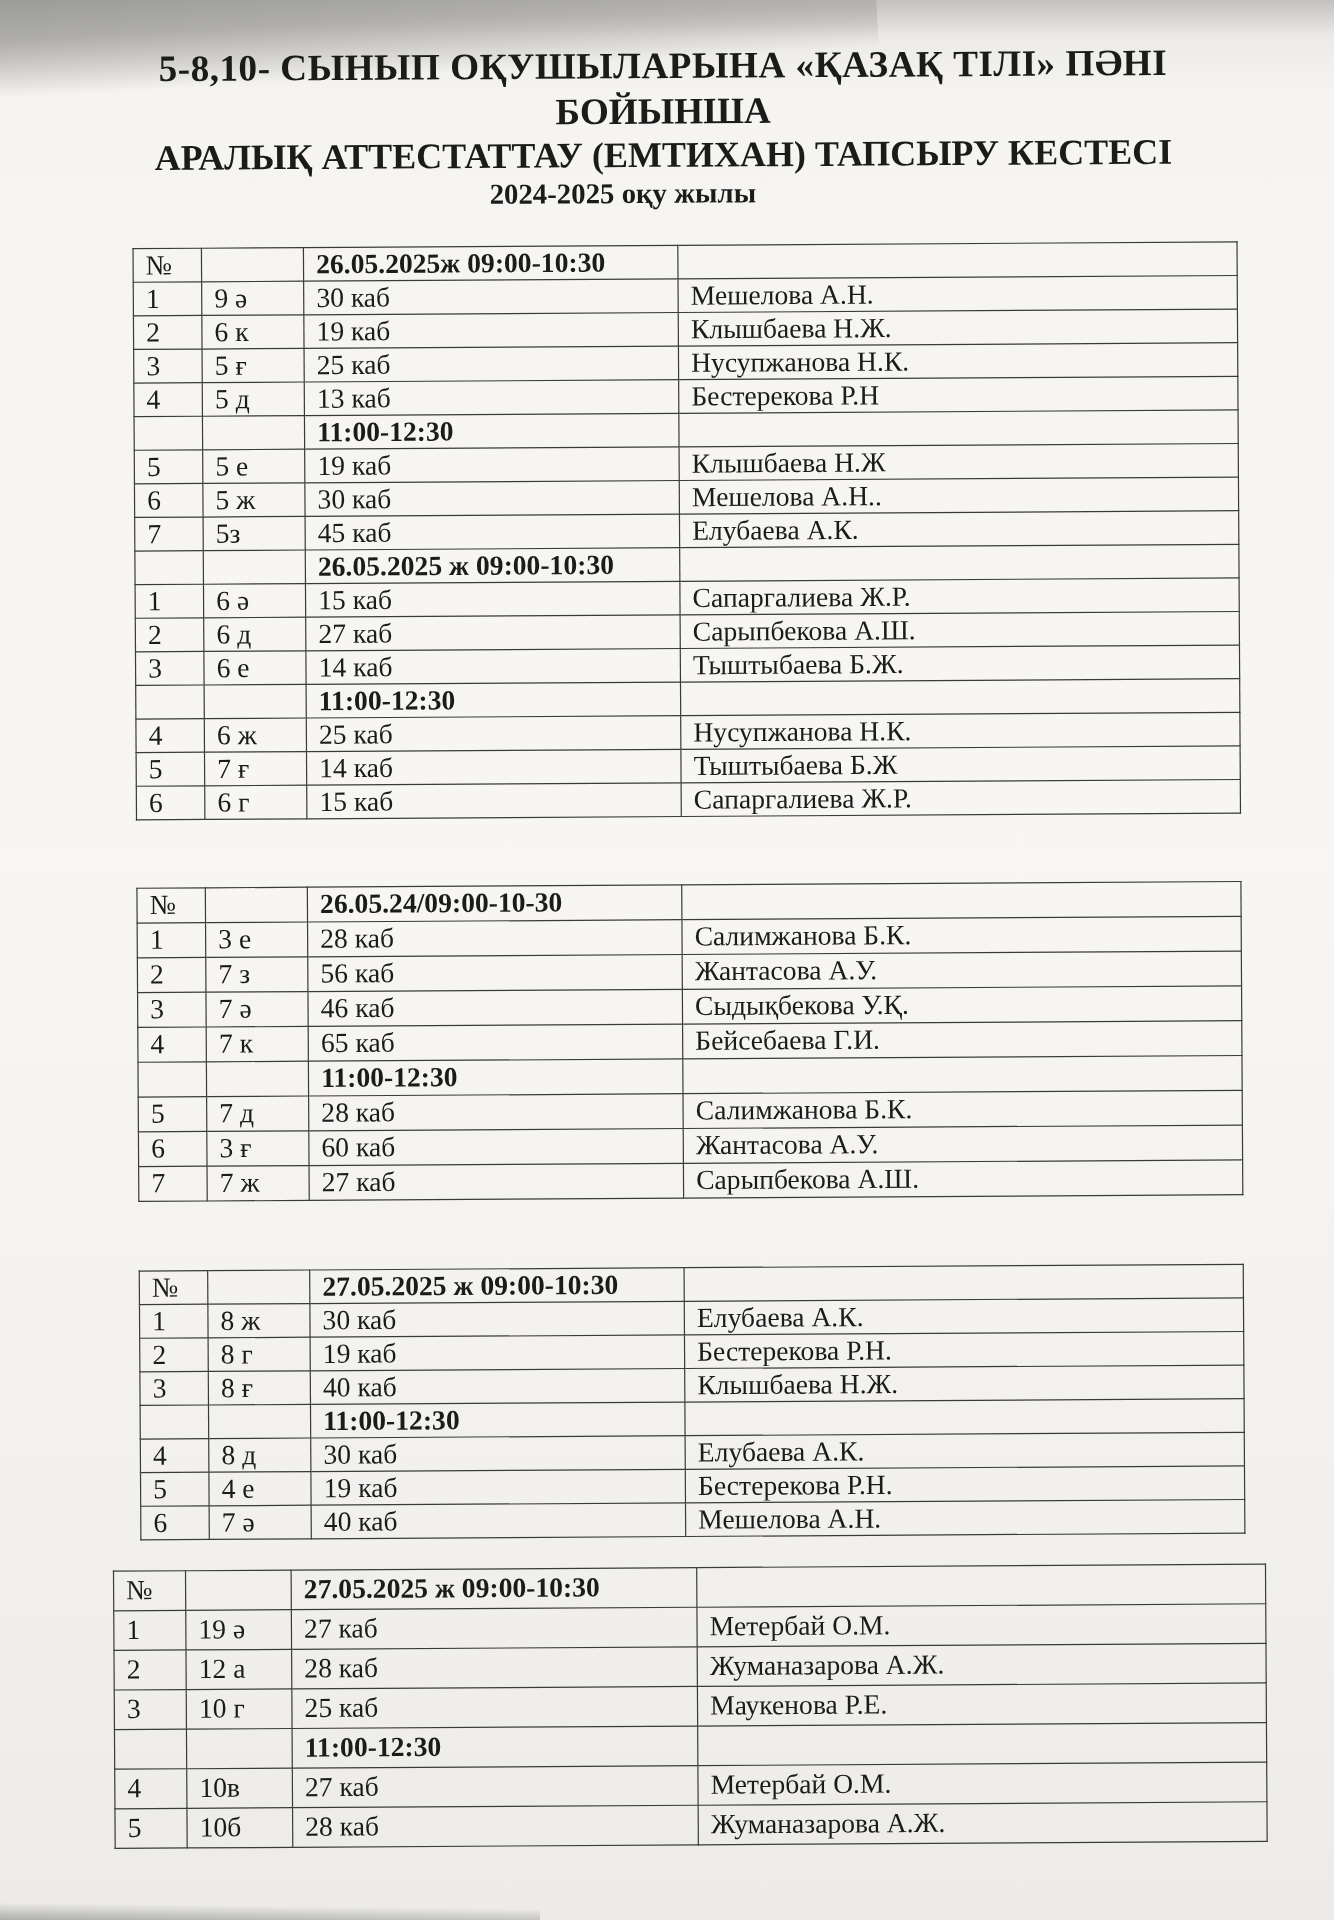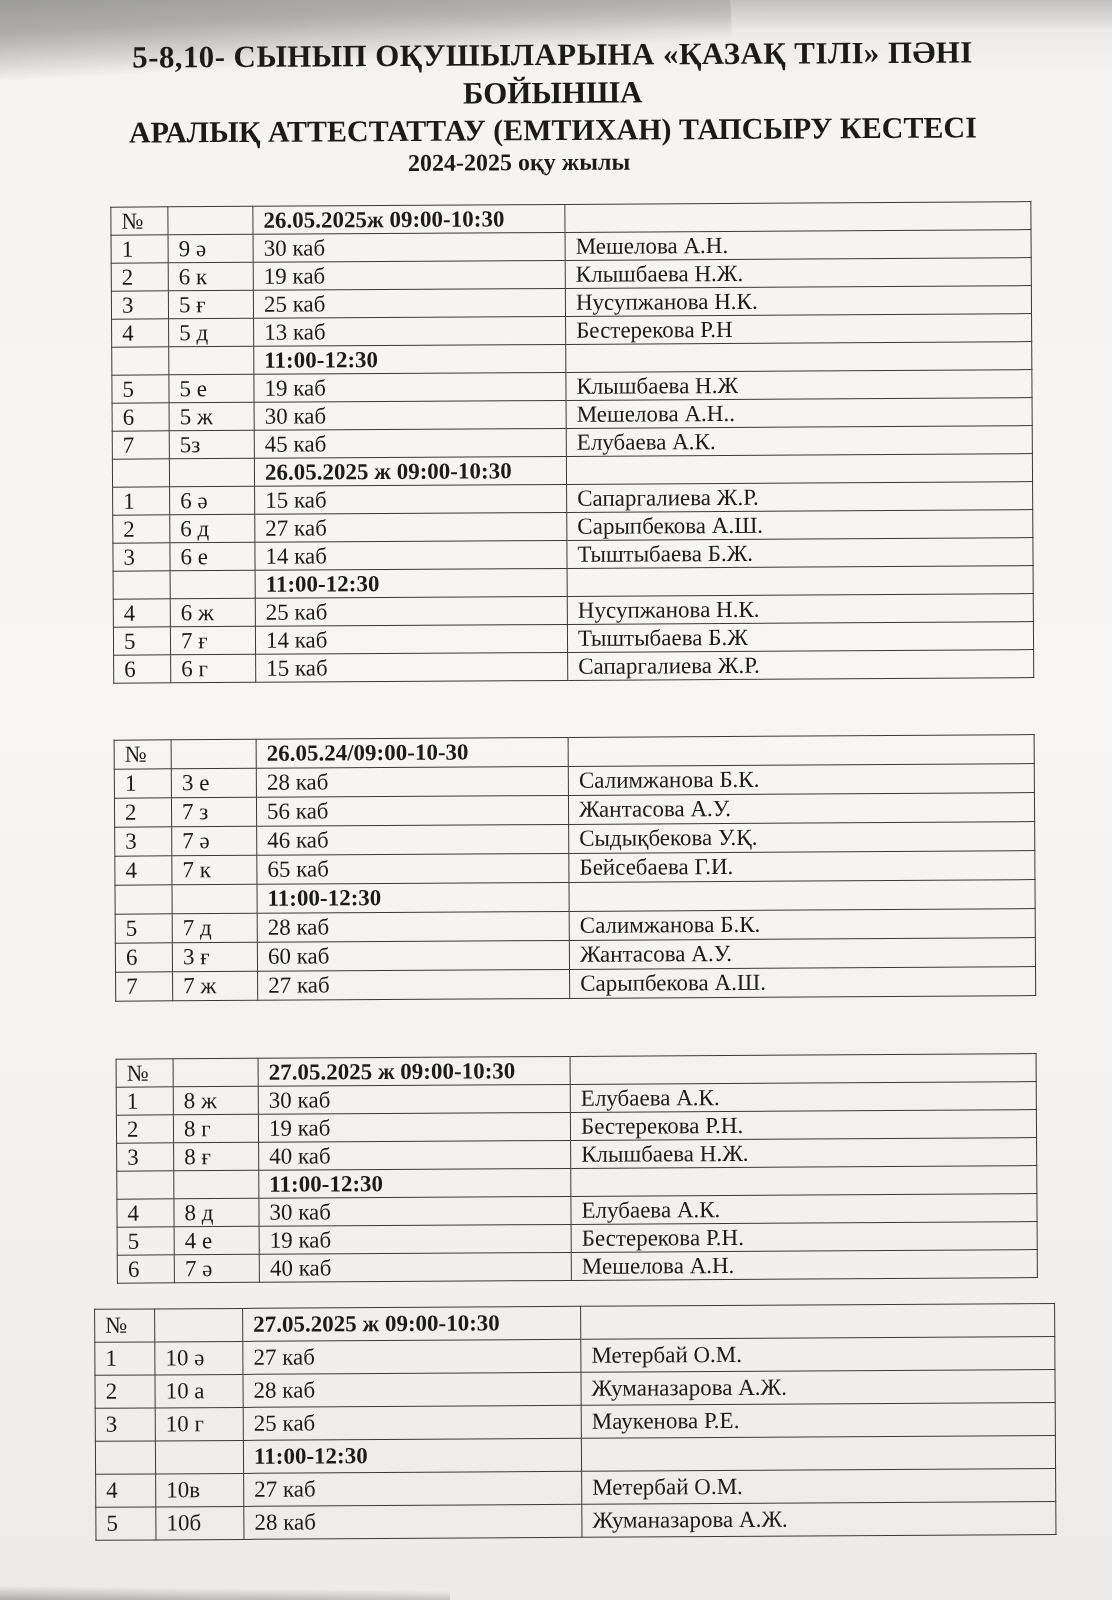--- a/index.html
+++ b/index.html
@@ -317,27 +317,27 @@
       </colgroup>
     <tbody>
         <tr>
           <td class="c-no">№</td>
           <td class="c-cls"></td>
           <td class="c-room sess">27.05.2025 ж  09:00-10:30</td>
           <td class="c-teach"></td>
         </tr>
         <tr>
           <td class="c-no">1</td>
-          <td class="c-cls">10 ә</td>
+          <td class="c-cls">19 ә</td>
           <td class="c-room">27 каб</td>
           <td class="c-teach">Метербай О.М.</td>
         </tr>
         <tr>
           <td class="c-no">2</td>
-          <td class="c-cls">10 а</td>
+          <td class="c-cls">12 а</td>
           <td class="c-room">28 каб</td>
           <td class="c-teach">Жуманазарова А.Ж.</td>
         </tr>
         <tr>
           <td class="c-no">3</td>
           <td class="c-cls">10 г</td>
           <td class="c-room">25 каб</td>
           <td class="c-teach">Маукенова Р.Е.</td>
         </tr>
         <tr>

